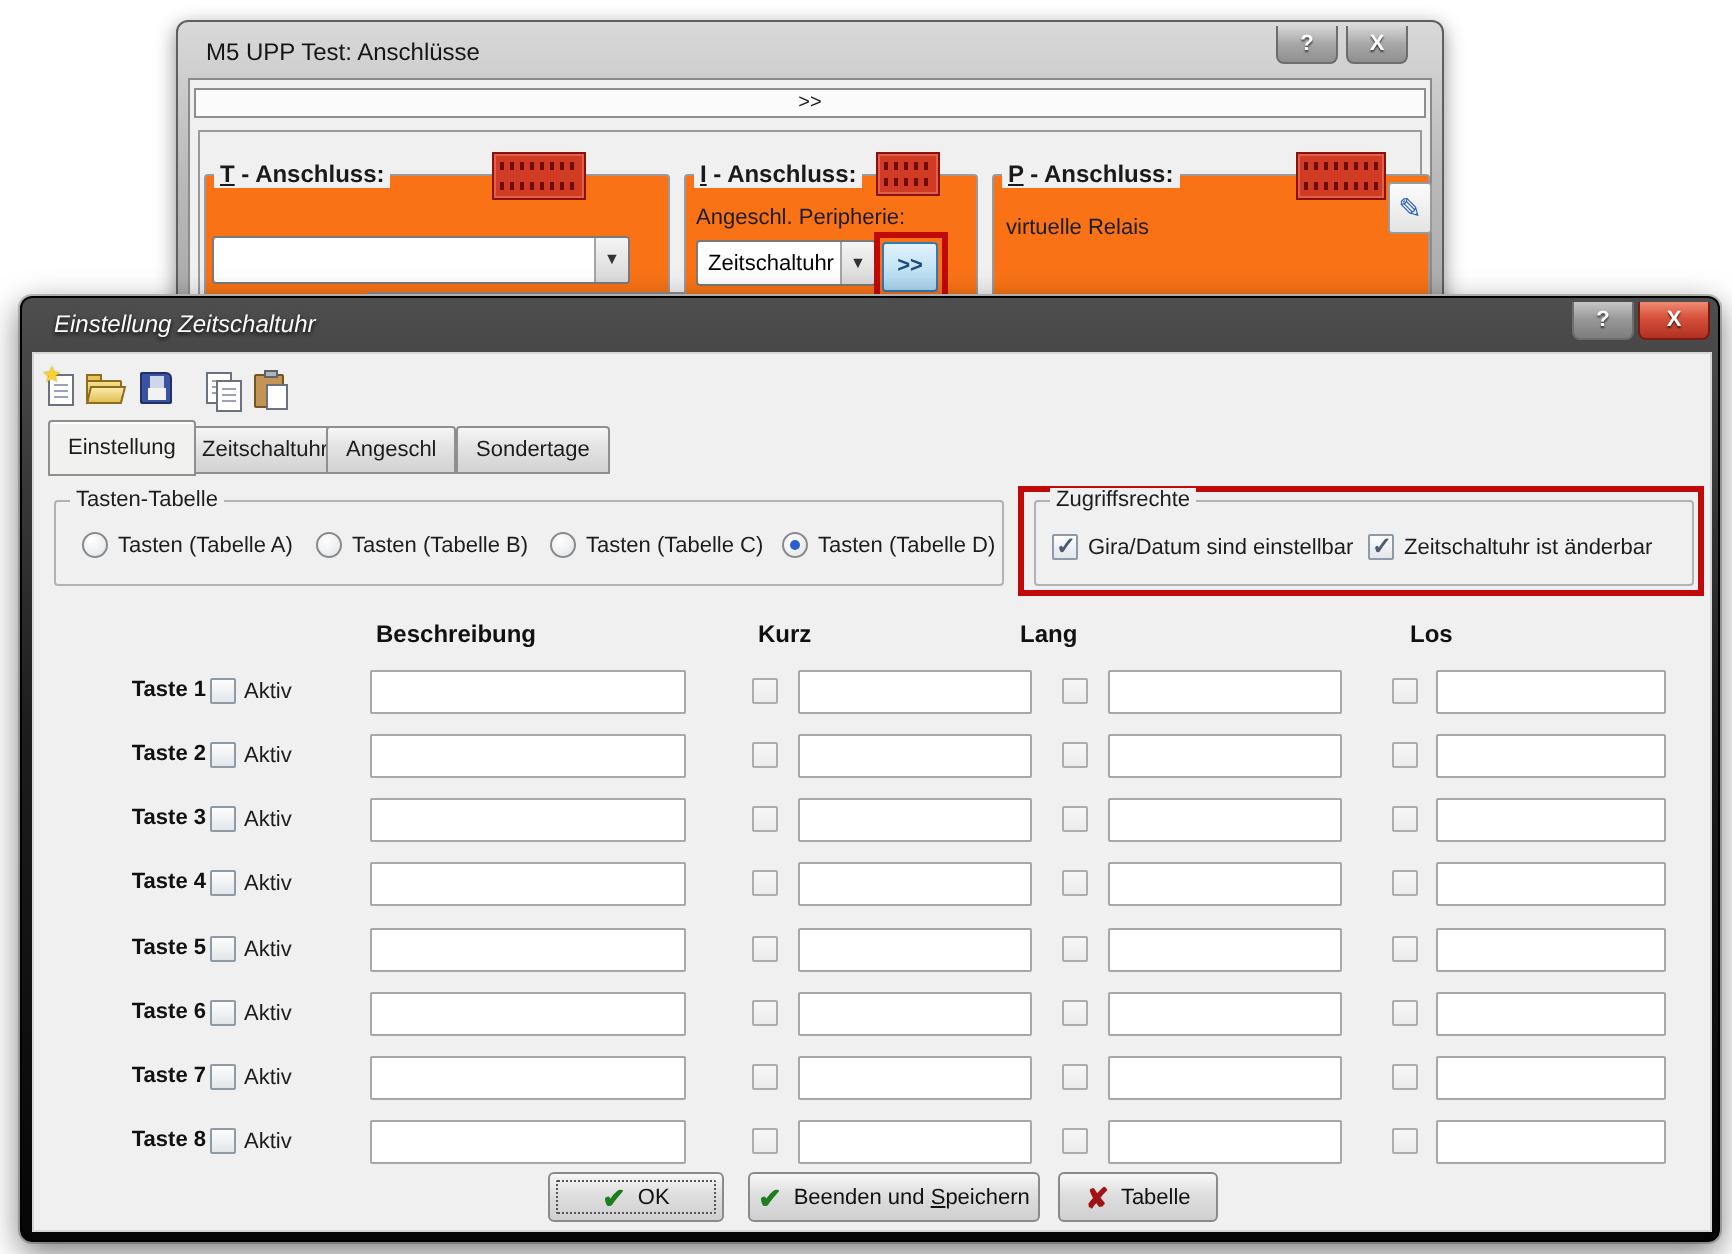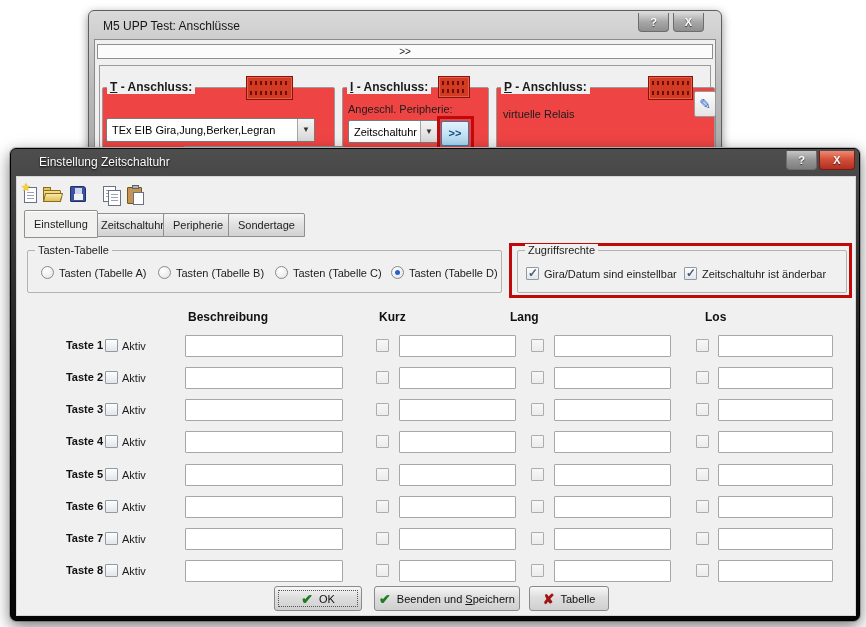--- a/index.html
+++ b/index.html
@@ -46,40 +46,40 @@
         background:linear-gradient(180deg,#d7d7d7,#a7a7a7 50%,#8f8f8f); }
   #bgwin .client { position:absolute; left:5px; top:28px; width:622px; height:168px;
         background:#f0f0f0; border:1px solid #8b8b8b; }
   #bg-expander { position:absolute; left:2px; top:4px; width:616px; height:15px; background:#fbfbfb;
         border:1px solid #8f8f8f; text-align:center; font-size:10px; line-height:13px; color:#222; }
   #bg-frame { position:absolute; left:4px; top:25px; width:612px; height:136px; border:1px solid #9a9a9a; }
   .redplug { position:absolute; background:#d23b23; border:1px solid #8a120a; box-shadow:inset 0 0 0 1px #e2604a; }
   .redplug i { position:absolute; left:3px; right:3px; height:4px;
         background:repeating-linear-gradient(90deg,#6f0d05 0 2px,rgba(0,0,0,0) 2px 5px); }
   .redplug i.r1 { top:4px; } .redplug i.r2 { bottom:4px; }
-  .bg-gb { position:absolute; border:1px solid #9a9a9a; border-radius:2px; background:#ef4444; }
+  .bg-gb { position:absolute; border:1px solid #9a9a9a; border-radius:2px; background:#f97316; }
   .bg-gb > .cap { position:absolute; top:-8px; left:4px; background:#f0f0f0; padding:0 3px;
         font-size:12px; font-weight:bold; color:#1a1a1a; white-space:nowrap; }
   #btn-zuweisungen { position:absolute; left:80px; top:58px; width:190px; height:22px;
         background:linear-gradient(180deg,#f2f2f2,#d8d8d8); border:1px solid #8e8e8e; border-radius:2px;
         font-size:11px; color:#333; text-align:center; line-height:20px; }
   #btn-expand-i { position:absolute; left:98px; top:33px; width:28px; height:25px;
         background:linear-gradient(180deg,#e2f2fc,#a9d5ef); border:1px solid #2f7cb5; border-radius:2px;
         color:#174d7d; font-weight:bold; font-size:11px; text-align:center; line-height:23px; }
   #btn-edit-p { position:absolute; left:197px; top:3px; width:22px; height:26px;
         background:linear-gradient(180deg,#fcfcfc,#e4e4e4); border:1px solid #9a9a9a; border-radius:2px;
         text-align:center; }
   #btn-edit-p span { font-size:14px; color:#2b62c4; line-height:24px; }
 
   
   #dlg { left:10px; top:148px; width:850px; height:473px; border-radius:6px;
         background:linear-gradient(180deg,#4e4e4e,#1d1d1d 45%,#050505);
         border:1px solid #000; box-shadow:0 5px 16px rgba(0,0,0,.55), 0 0 0 1px #cacaca; }
-  #dlg .title { position:absolute; left:28px; top:6px; font-size:12px; color:#fbfbfb;
-        text-shadow:0 1px 2px #000; }
+  #dlg .title { position:absolute; left:16px; top:6px; font-size:12px; color:#fbfbfb;
+        text-shadow:0 1px 2px #000;font-style:italic; }
   #dlg-help { left:775px; background:linear-gradient(180deg,#c6c6c6,#969696 50%,#7e7e7e); }
   #dlg-close { left:808px; width:36px; background:linear-gradient(180deg,#ef8a72,#d6503a 45%,#b03022);
         border-color:#7c1a10; }
   #dlg .client { position:absolute; left:5px; top:27px; width:840px; height:440px;
         background:#f0f0f0; border:1px solid #d6d6d6; }
 
   
   .tool { position:absolute; top:7px; width:22px; height:22px; cursor:default; }
   .pg { position:absolute; background:#fff; border:1px solid #6b7180; width:13px; height:16px; }
   .pg i { position:absolute; left:2px; right:2px; height:1px; background:#9aa2b5; }
@@ -146,21 +146,20 @@
       <div id="bg-expander">&gt;&gt;</div>
       <div id="bg-frame"></div>
 
       <div class="bg-gb" style="left:7px;top:47px;width:233px;height:108px;">
         <div class="cap"><span class="u">T</span><span> - Anschluss:</span></div>
         <div class="redplug" style="left:143px;top:-12px;width:47px;height:24px;">
             <i class="r1"></i>
             <i class="r2"></i>
           </div>
         <div class="combo" style="left:3px;top:30px;width:209px;height:24px;">
-          <span class="txt">TEx EIB Gira,Jung,Berker,Legran</span>
           <span class="arr">▼</span>
         </div>
         <div id="btn-zuweisungen">Zuweisungen ändern &gt;&gt;</div>
       </div>
 
       <div class="bg-gb" style="left:247px;top:47px;width:147px;height:108px;">
         <div class="cap"><span class="u">I</span><span> - Anschluss:</span></div>
         <div class="redplug" style="left:95px;top:-12px;width:32px;height:22px;">
             <i class="r1"></i>
             <i class="r2"></i>
@@ -232,21 +231,21 @@
       <div class="tool" id="ic-paste" style="left:108px;">
         <div>
           <div class="clip-board"></div>
             <div class="clip-clip"></div>
             <div class="clip-page"></div>
         </div>
       </div>
 
       <div class="tab active" style="left:7px;">Einstellung</div>
       <div class="tab" style="left:74px;">Zeitschaltuhr</div>
-      <div class="tab" style="left:146px;">Peripherie</div>
+      <div class="tab" style="left:146px;">Angeschl</div>
       <div class="tab" style="left:211px;">Sondertage</div>
 
       <div class="gb" style="left:10px;top:73px;width:475px;height:43px;">
         <span class="cap">Tasten-Tabelle</span>
         <div class="radio" style="left:13px;top:15px;"></div>
         <span class="lbl abs" style="left:31px;top:16px;">Tasten (Tabelle A)</span>
         <div class="radio" style="left:130px;top:15px;"></div>
         <span class="lbl abs" style="left:148px;top:16px;">Tasten (Tabelle B)</span>
         <div class="radio" style="left:247px;top:15px;"></div>
         <span class="lbl abs" style="left:265px;top:16px;">Tasten (Tabelle C)</span>

